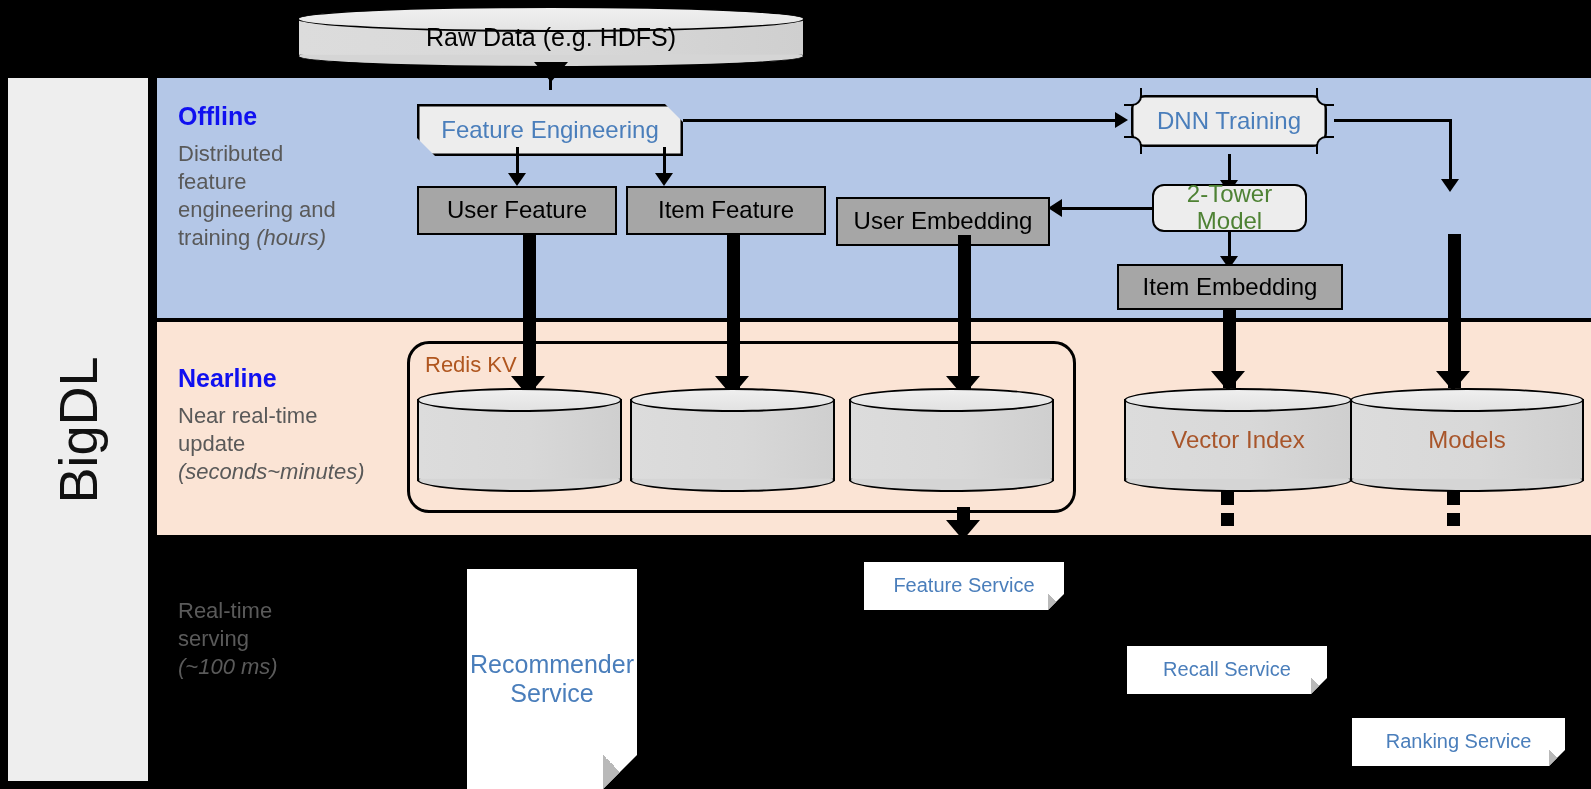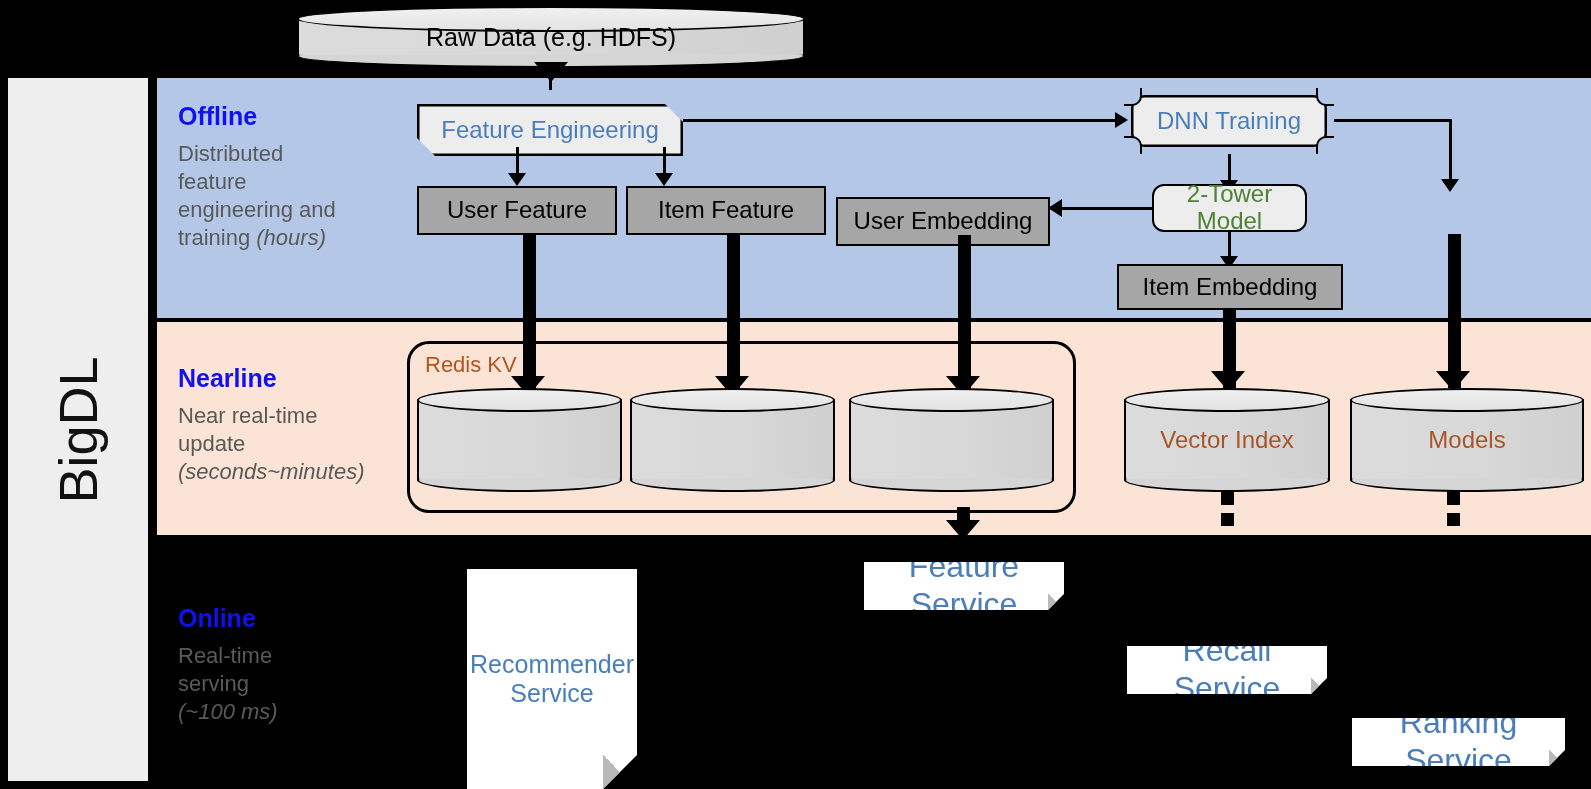--- a/index.html
+++ b/index.html
@@ -91,21 +91,21 @@
   .ah-left{position:absolute;width:0;height:0;border-top:9px solid transparent;
       border-bottom:9px solid transparent;border-right:14px solid #000;}
   .ah-right{position:absolute;width:0;height:0;border-top:8px solid transparent;
       border-bottom:8px solid transparent;border-left:13px solid #000;}
   .sq{position:absolute;background:#000;width:13px;height:15px;}
   .sq-small{position:absolute;background:#000;width:13px;height:13px;}
 
   
   .docbox{position:absolute;background:#fff;box-sizing:border-box;
      display:flex;align-items:center;justify-content:center;text-align:center;
-     color:#4a7ebb;font-size:32px;line-height:1.18;
+     color:#4a7ebb;font-size:20px;line-height:1.18;
      clip-path:polygon(0 0,100% 0,100% calc(100% - 16px),calc(100% - 16px) 100%,0 100%);}
   .docbox .fold{position:absolute;right:0;bottom:0;width:16px;height:16px;
      background:linear-gradient(45deg,#b9b9b9 0 50%,transparent 50%);}
   #svc-recommender{left:467px;top:569px;width:170px;height:220px;font-size:25px;
      clip-path:polygon(0 0,100% 0,100% calc(100% - 34px),calc(100% - 34px) 100%,0 100%);}
   #svc-recommender .fold{width:34px;height:34px;}
   #svc-feature{left:864px;top:562px;width:200px;height:48px;}
   #svc-recall{left:1127px;top:646px;width:200px;height:48px;}
   #svc-ranking{left:1352px;top:718px;width:213px;height:48px;}
 </style>
@@ -135,21 +135,20 @@
   <div class="band-label" id="lbl-nearline">
     <div class="band-title">Nearline</div>
     <div class="band-desc">
       <span>Near real-time</span><br>
       <span>update</span><br>
       <i>(seconds~minutes)</i>
     </div>
   </div>
 
   <div class="band-label" id="lbl-online">
-    <div class="band-title">Online</div>
     <div class="band-desc">
       <span>Real-time</span><br>
       <span>serving</span><br>
       <i>(~100 ms)</i>
     </div>
   </div>
 
   <div class="cyl" id="cyl-raw-data">
     <div class="body"></div>
     <div class="bot"></div>
@@ -243,21 +242,21 @@
     <div class="top"></div>
     <div class="cap"></div>
   </div>
   <div class="cyl" style="left:849px;top:388px;width:205px;height:104px;">
     <div class="body"></div>
     <div class="bot"></div>
     <div class="top"></div>
     <div class="cap"></div>
   </div>
 
-  <div class="cyl" style="left:1124px;top:388px;width:206px;height:104px;">
+  <div class="cyl" style="left:1124px;top:388px;width:206px;height:104px;padding-left:22px;">
     <div class="body"></div>
     <div class="bot"></div>
     <div class="top"></div>
     <div class="cap">Vector Index</div>
   </div>
   <div class="cyl" style="left:1350px;top:388px;width:206px;height:104px;padding-left:28px;">
     <div class="body"></div>
     <div class="bot"></div>
     <div class="top"></div>
     <div class="cap">Models</div>

